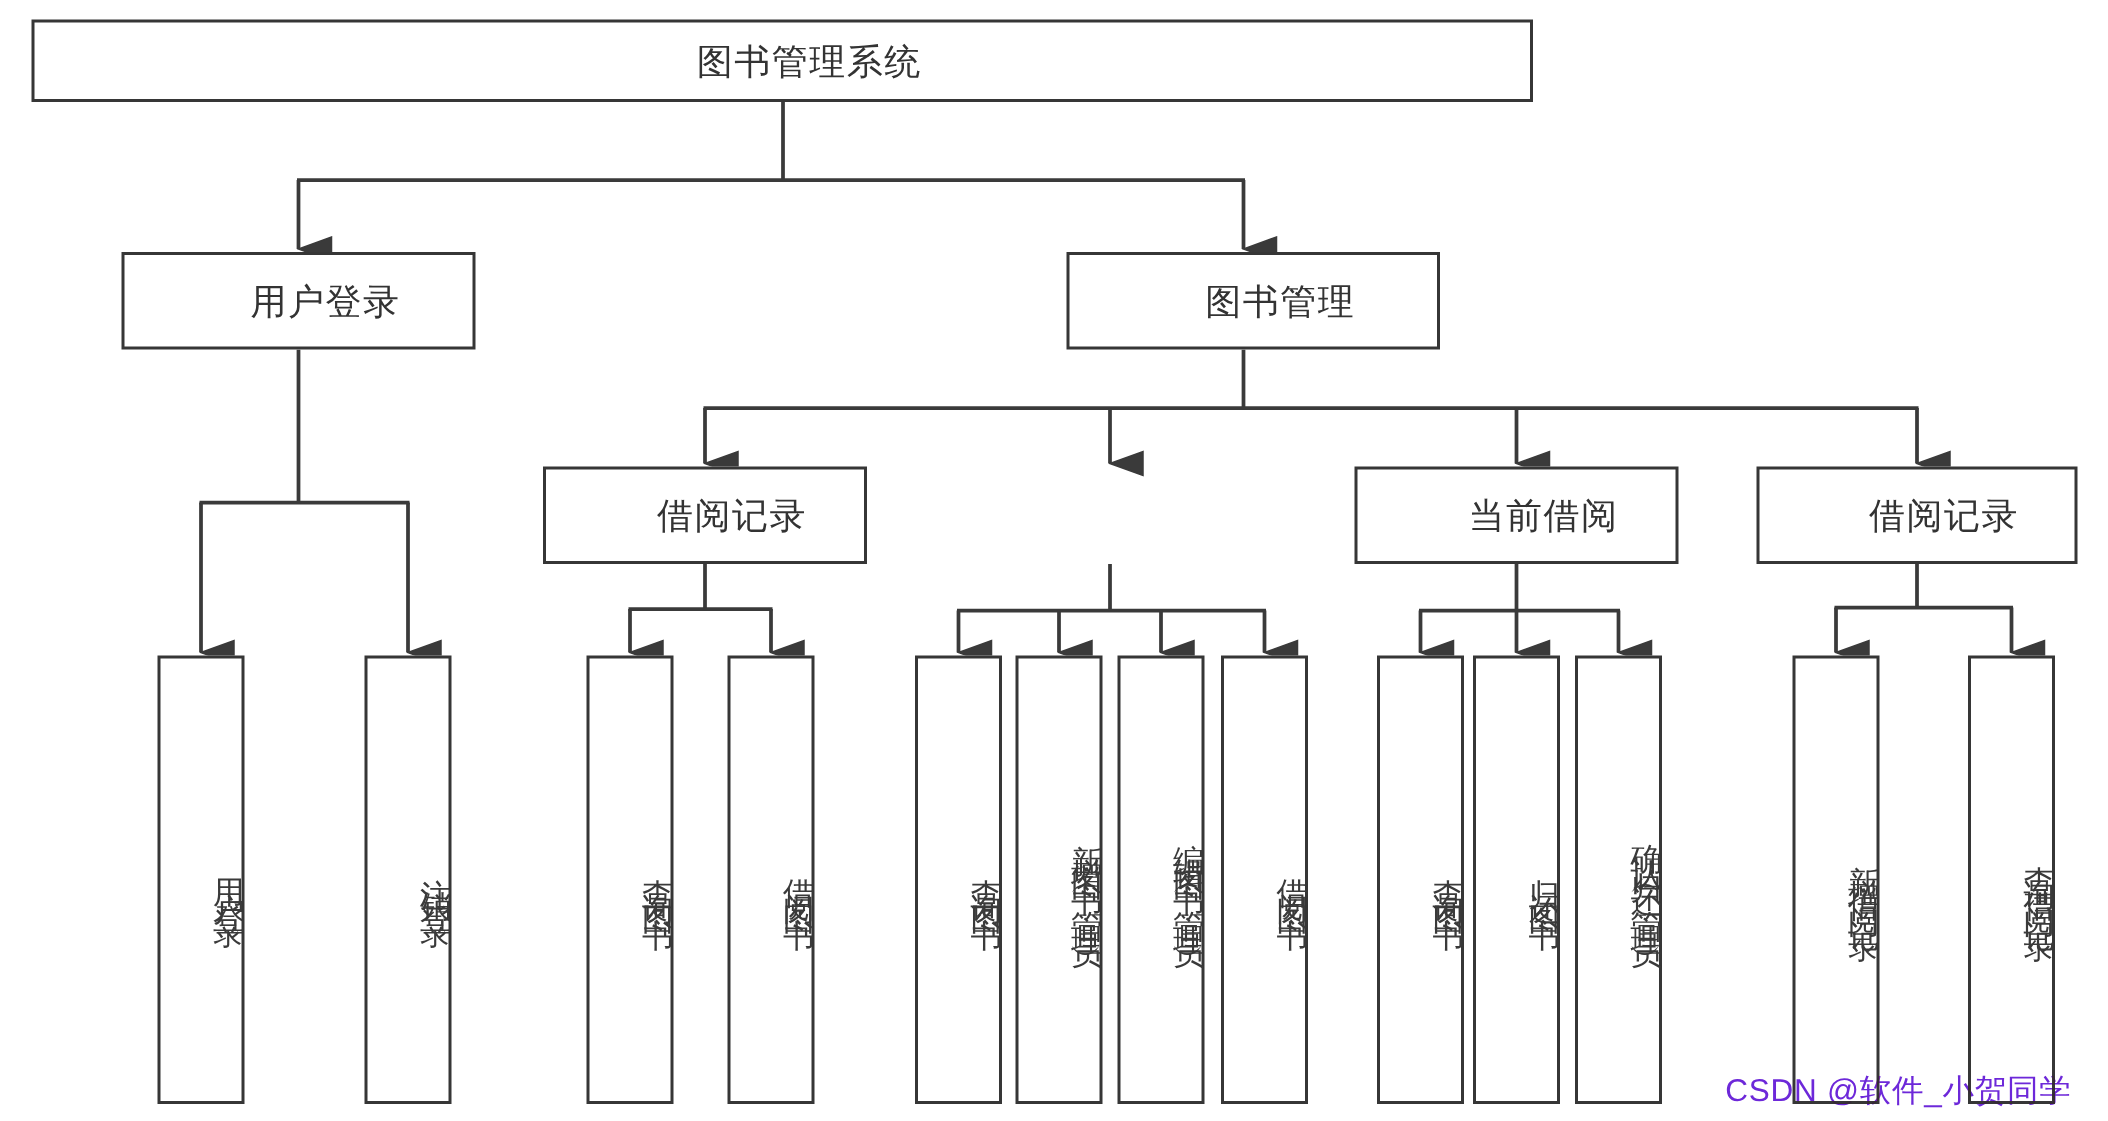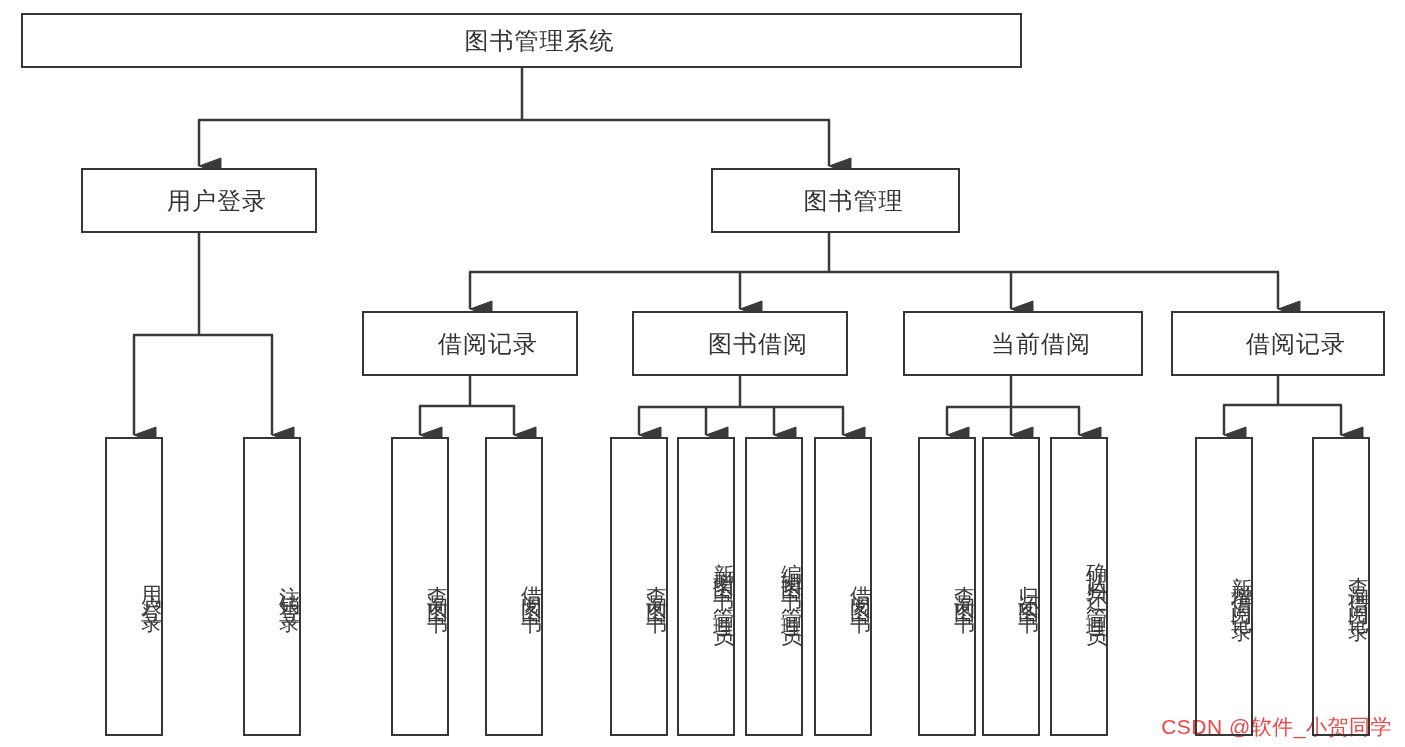--- a/index.html
+++ b/index.html
@@ -42,26 +42,26 @@
   .box.v .vlbl {
     writing-mode: vertical-rl;
     text-orientation: mixed;
     font-size: 21px;
     line-height: 1;
     letter-spacing: 9px;
     color: #3a3a3a;
   }
   .watermark {
     position: absolute;
-    right: 13px;
+    right: 24px;
     bottom: 6px;
     z-index: 10;
     font-size: 21px;
     letter-spacing: 0.5px;
-    color: #ef4444;
+    color: #6d28d9;
     mix-blend-mode: darken;
     white-space: nowrap;
   }
 </style>
 </head>
 <body>
 
 <div class="stage">
 
   <svg class="connectors" viewBox="0 0 1405 747" xmlns="http://www.w3.org/2000/svg">
@@ -133,24 +133,21 @@
   <div class="box h" style="left:81px; top:168px; width:236px; height:65px;">
     <span class="lbl">用户登录</span>
   </div>
   <div class="box h" style="left:711px; top:168px; width:249px; height:65px;">
     <span class="lbl">图书管理</span>
   </div>
 
   <div class="box h" style="left:362px; top:311px; width:216px; height:65px;">
     <span class="lbl">借阅记录</span>
   </div>
-  <div class="box h" style="left:632px; top:311px; width:216px; height:65px;">
-    <span class="lbl">图书借阅</span>
-  </div>
-  <div class="box h" style="left:903px; top:311px; width:240px; height:65px;text-align:right;">
+  <div class="box h" style="left:903px; top:311px; width:216px; height:65px;text-align:right;">
     <span class="lbl">当前借阅</span>
   </div>
   <div class="box h" style="left:1171px; top:311px; width:214px; height:65px;">
     <span class="lbl">借阅记录</span>
   </div>
 
   <div class="box v" style="left:105px; top:437px; width:58px; height:299px;">
     <span class="vlbl">用户登录</span>
   </div>
   <div class="box v" style="left:243px; top:437px; width:58px; height:299px;">

